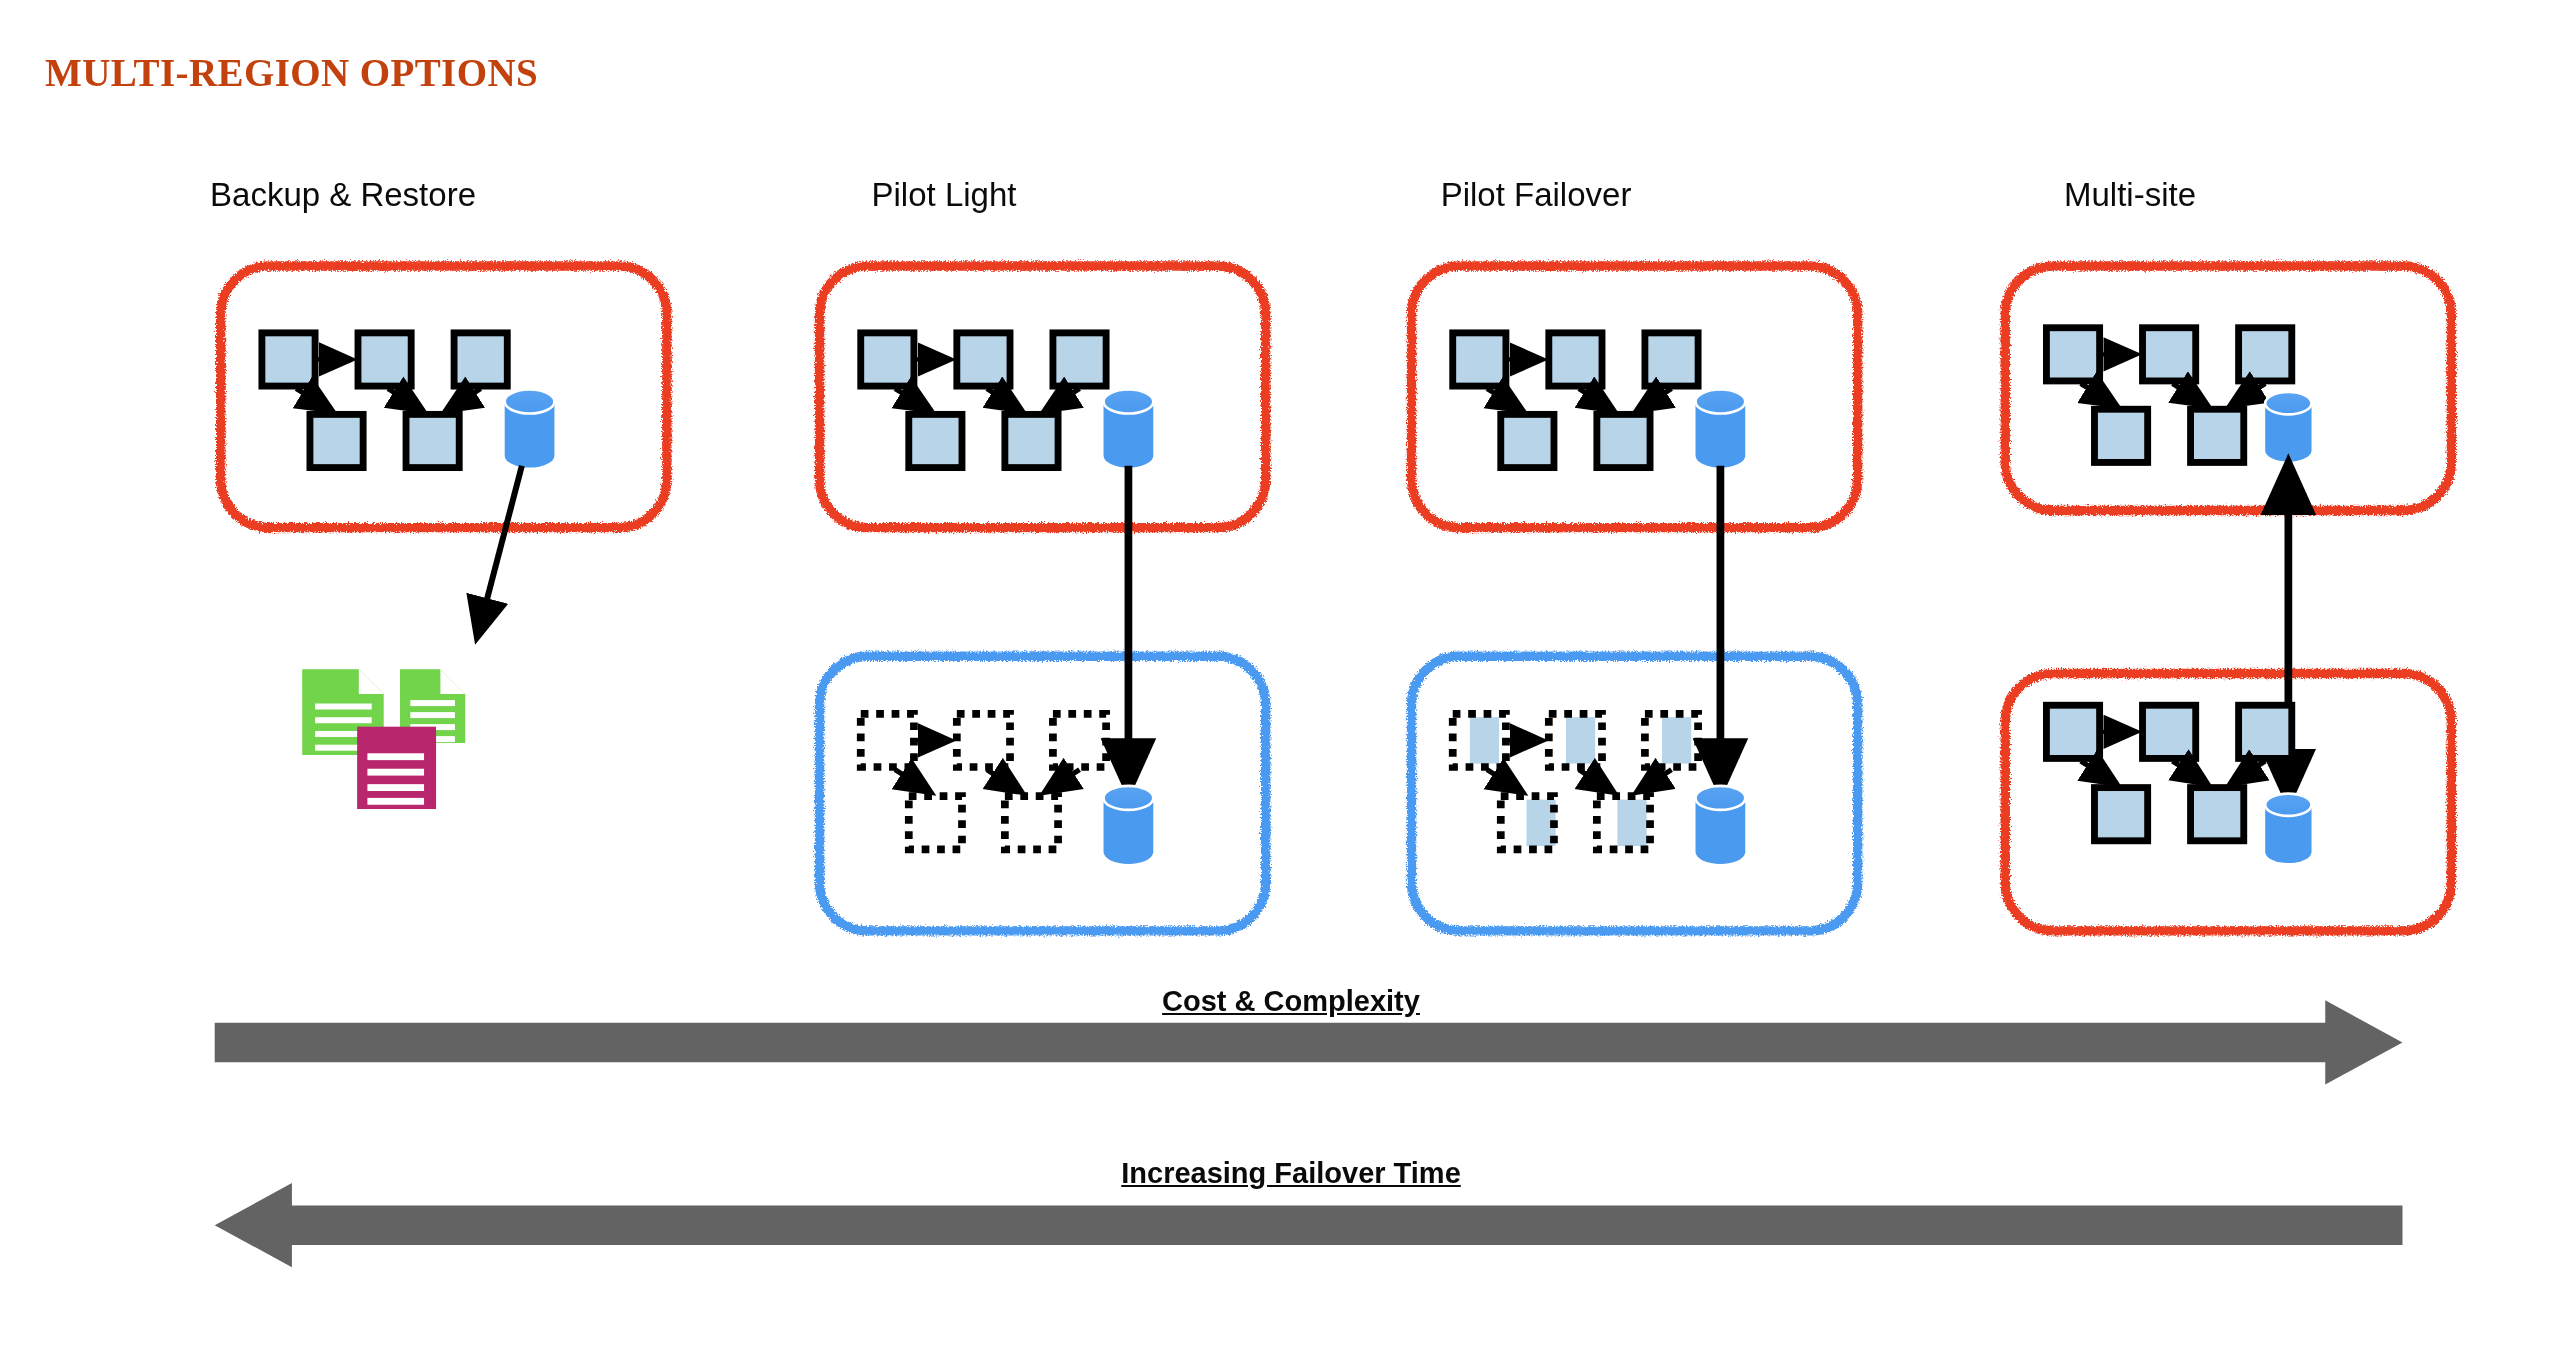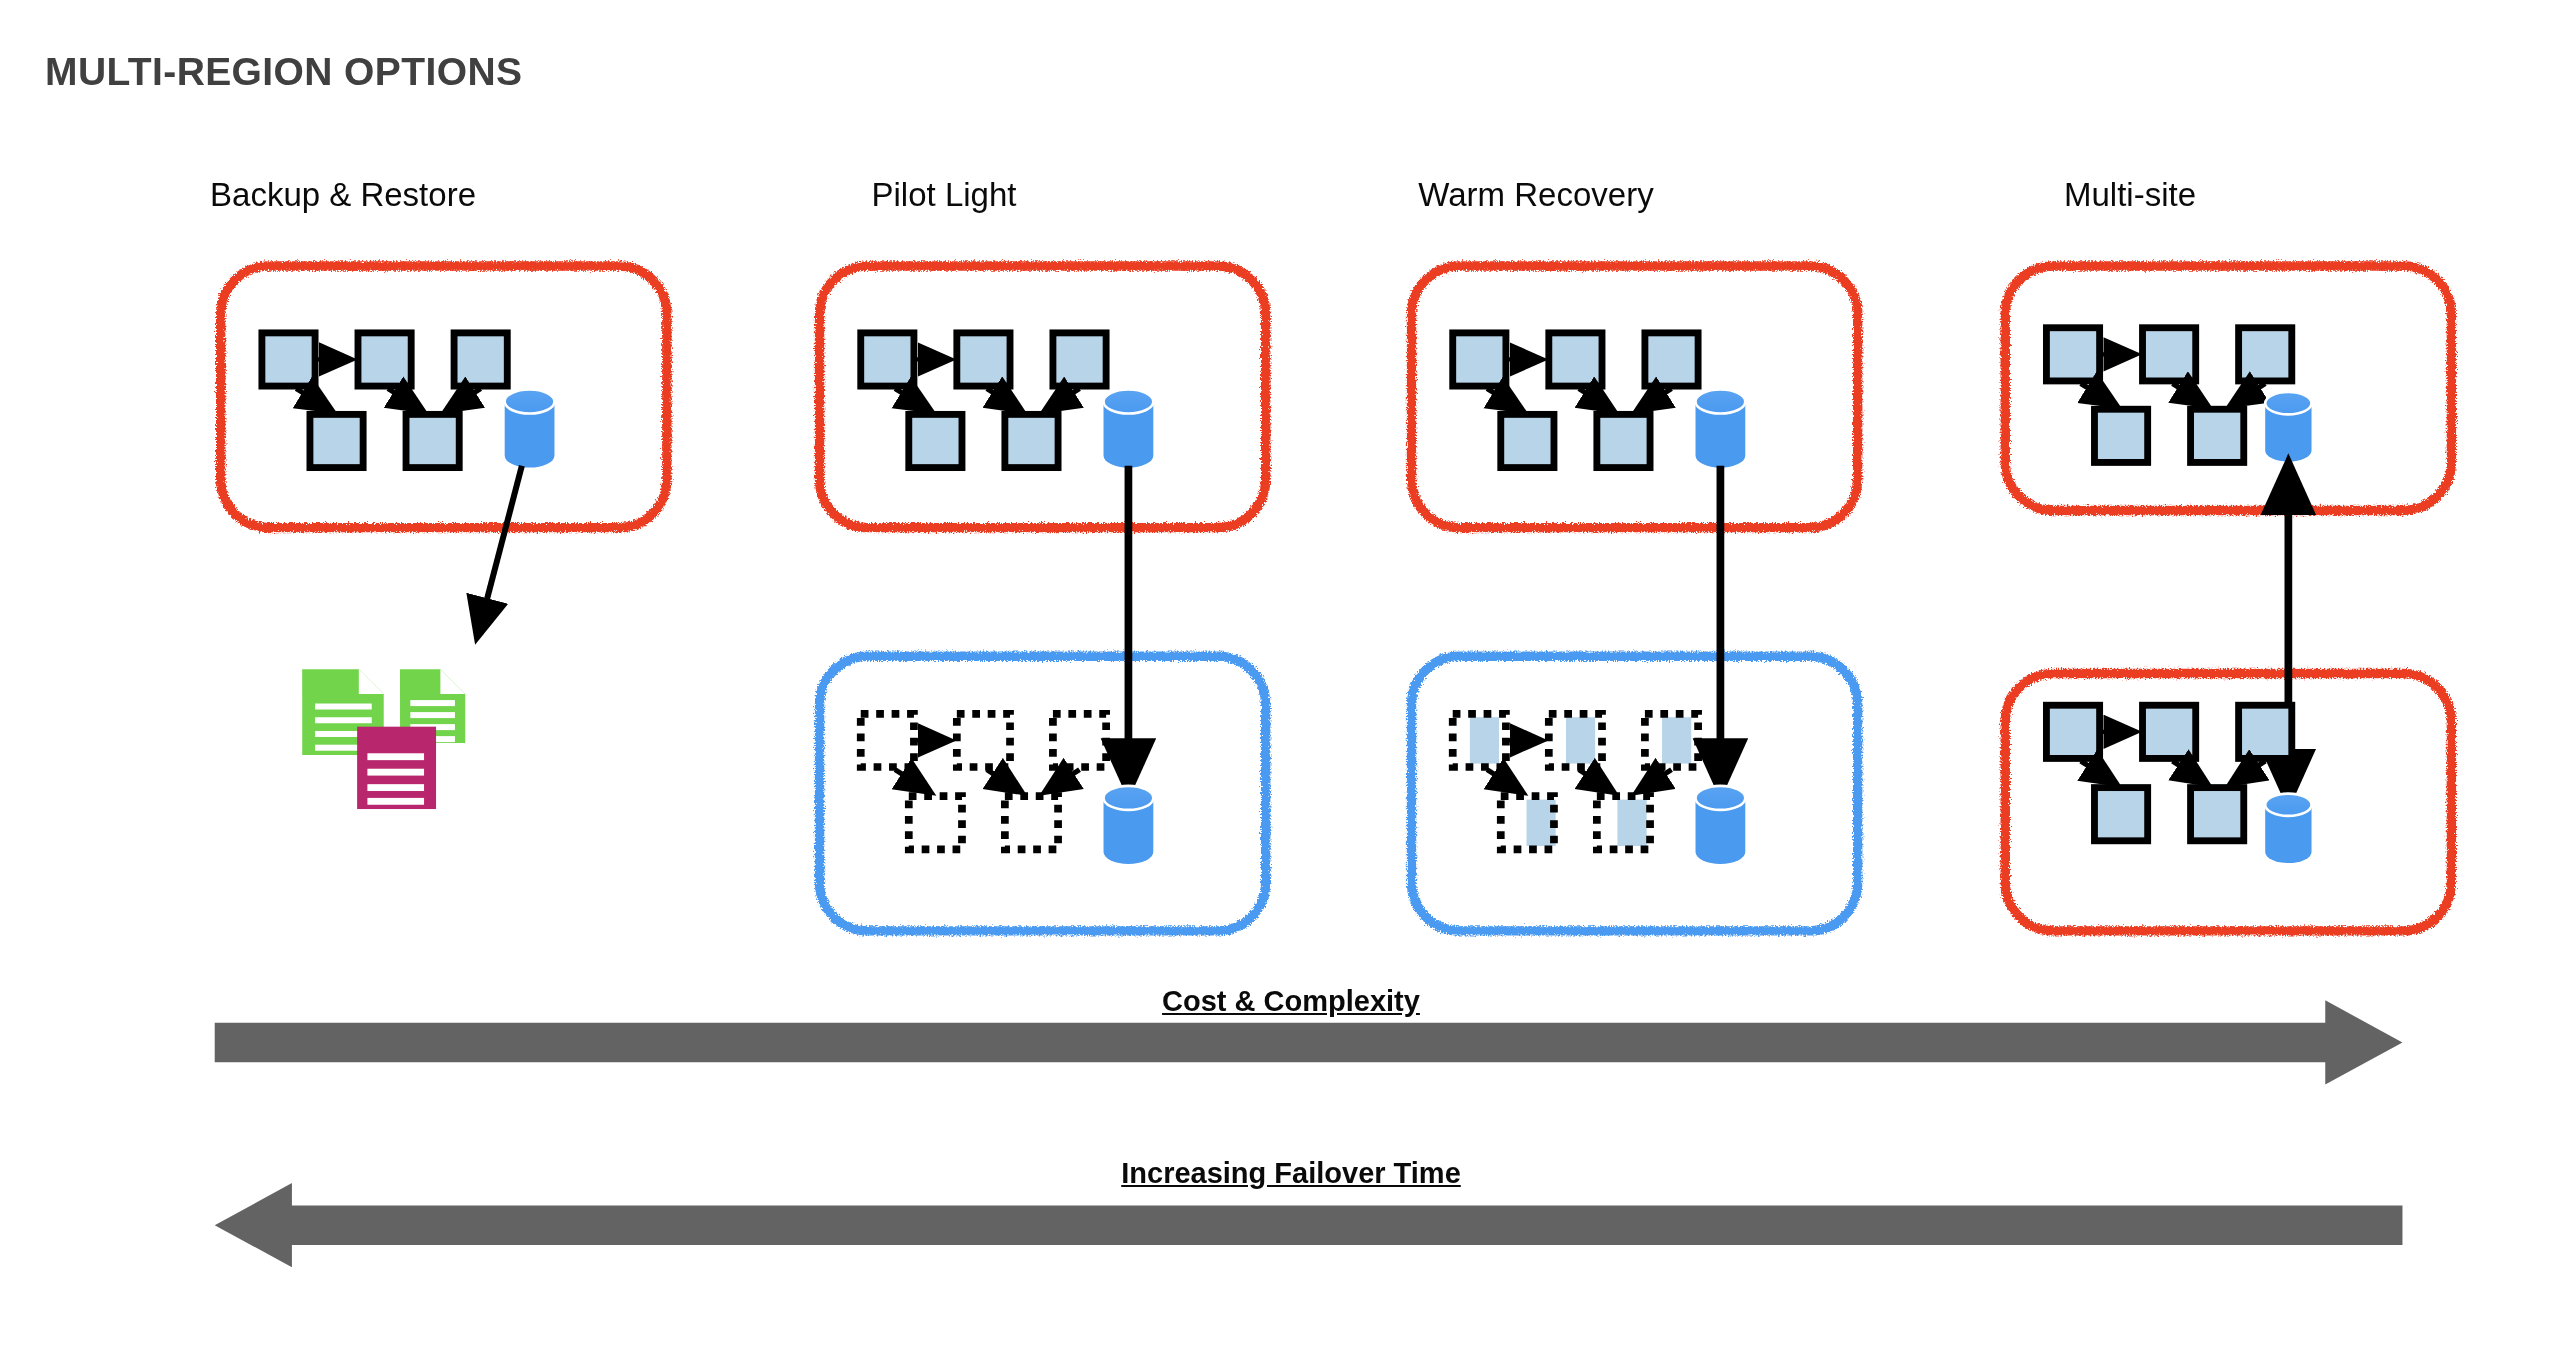--- a/index.html
+++ b/index.html
@@ -20,22 +20,23 @@
     width: 2576px;
     height: 1371px;
   }
   .title {
     position: absolute;
     left: 45px;
     top: 50px;
     font-size: 39px;
     font-weight: bold;
     letter-spacing: 0.4px;
-    color: #404040;
+    color: #c2410c;
     white-space: nowrap;
+    font-family: Liberation Serif, serif;
   }
   .col-header {
     position: absolute;
     top: 176px;
     font-size: 33px;
     font-weight: normal;
     color: #0a0a0a;
     text-align: center;
     white-space: nowrap;
     transform: translateX(-50%);
@@ -61,21 +62,21 @@
 </style>
 </head>
 <body>
 
 <div id="slide">
 
   <div class="title">MULTI-REGION OPTIONS</div>
 
   <div class="col-header" style="left:343px">Backup &amp; Restore</div>
   <div class="col-header" style="left:944px">Pilot Light</div>
-  <div class="col-header" style="left:1536px">Warm Recovery</div>
+  <div class="col-header" style="left:1536px">Pilot Failover</div>
   <div class="col-header" style="left:2130px">Multi-site</div>
 
   <div class="axis-label" style="left:1291px; top:985px">Cost &amp; Complexity</div>
   <div class="axis-label" style="left:1291px; top:1157px">Increasing Failover Time</div>
 
   <svg class="layer" viewBox="0 0 3002 1598">
     <defs>
       <filter id="rough" x="-20%" y="-20%" width="140%" height="140%">
         <feTurbulence type="fractalNoise" baseFrequency="0.55" numOctaves="4" seed="7" result="noise"></feTurbulence>
         <feDisplacementMap in="SourceGraphic" in2="noise" scale="7" xChannelSelector="R" yChannelSelector="G"></feDisplacementMap>

